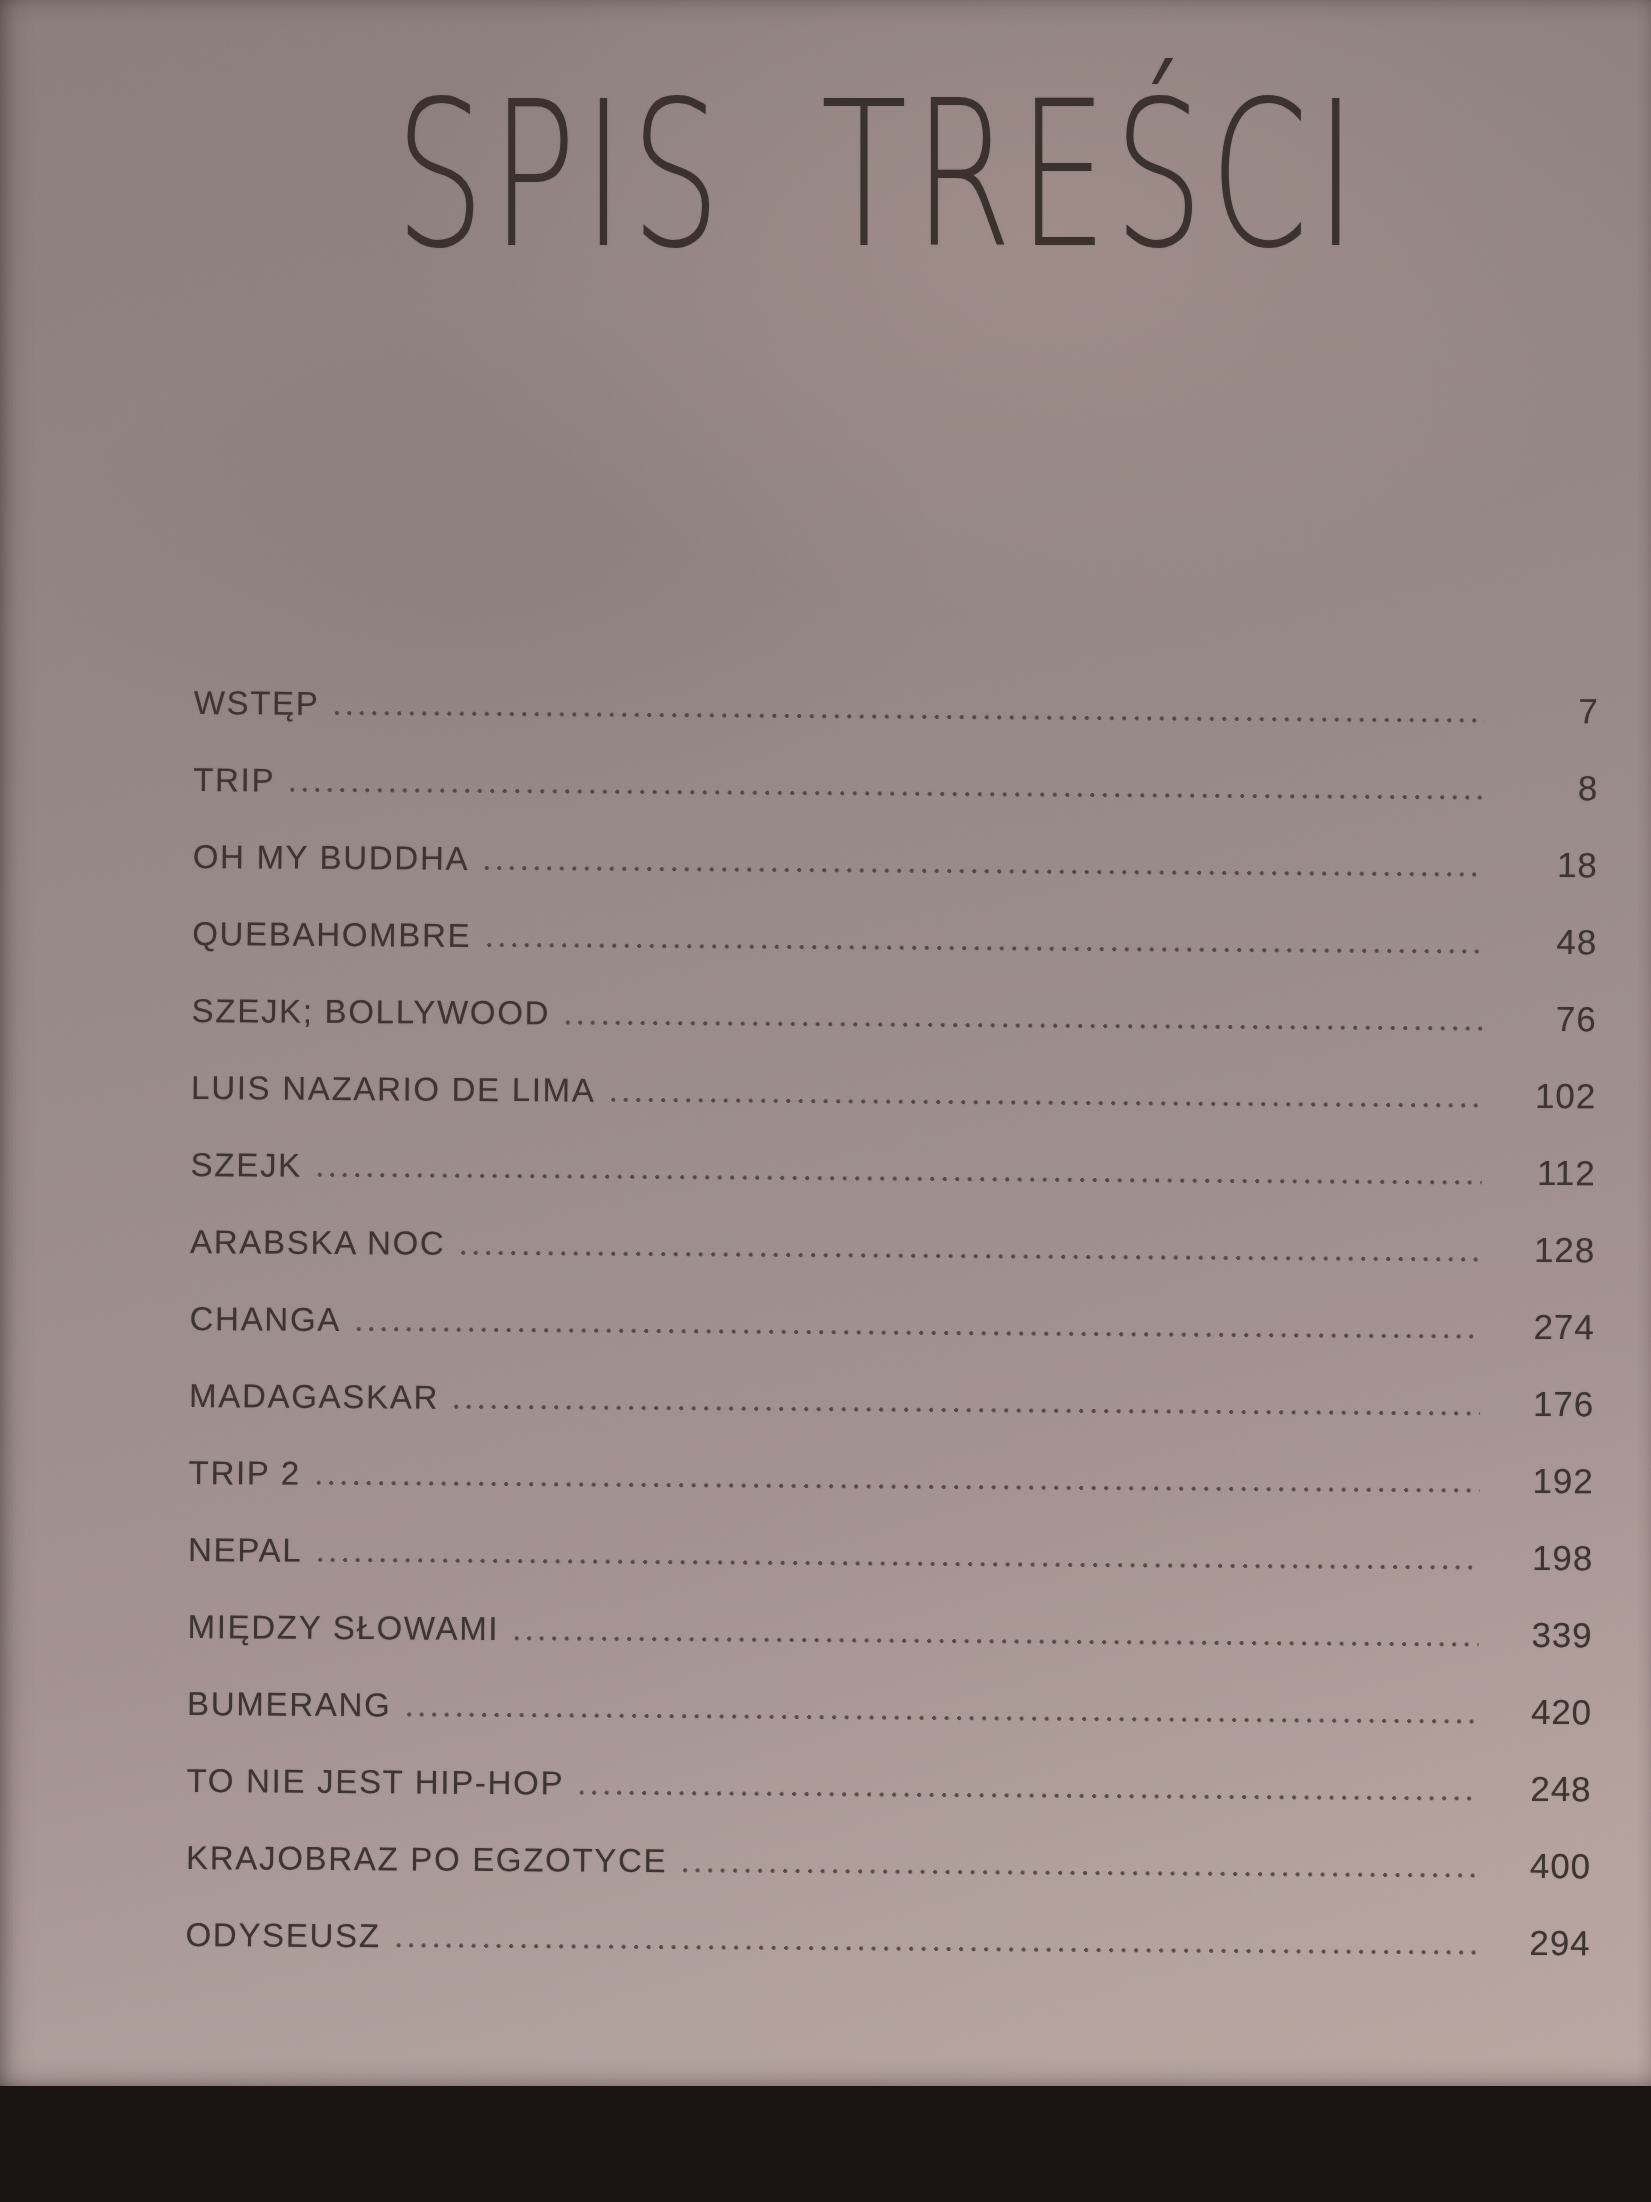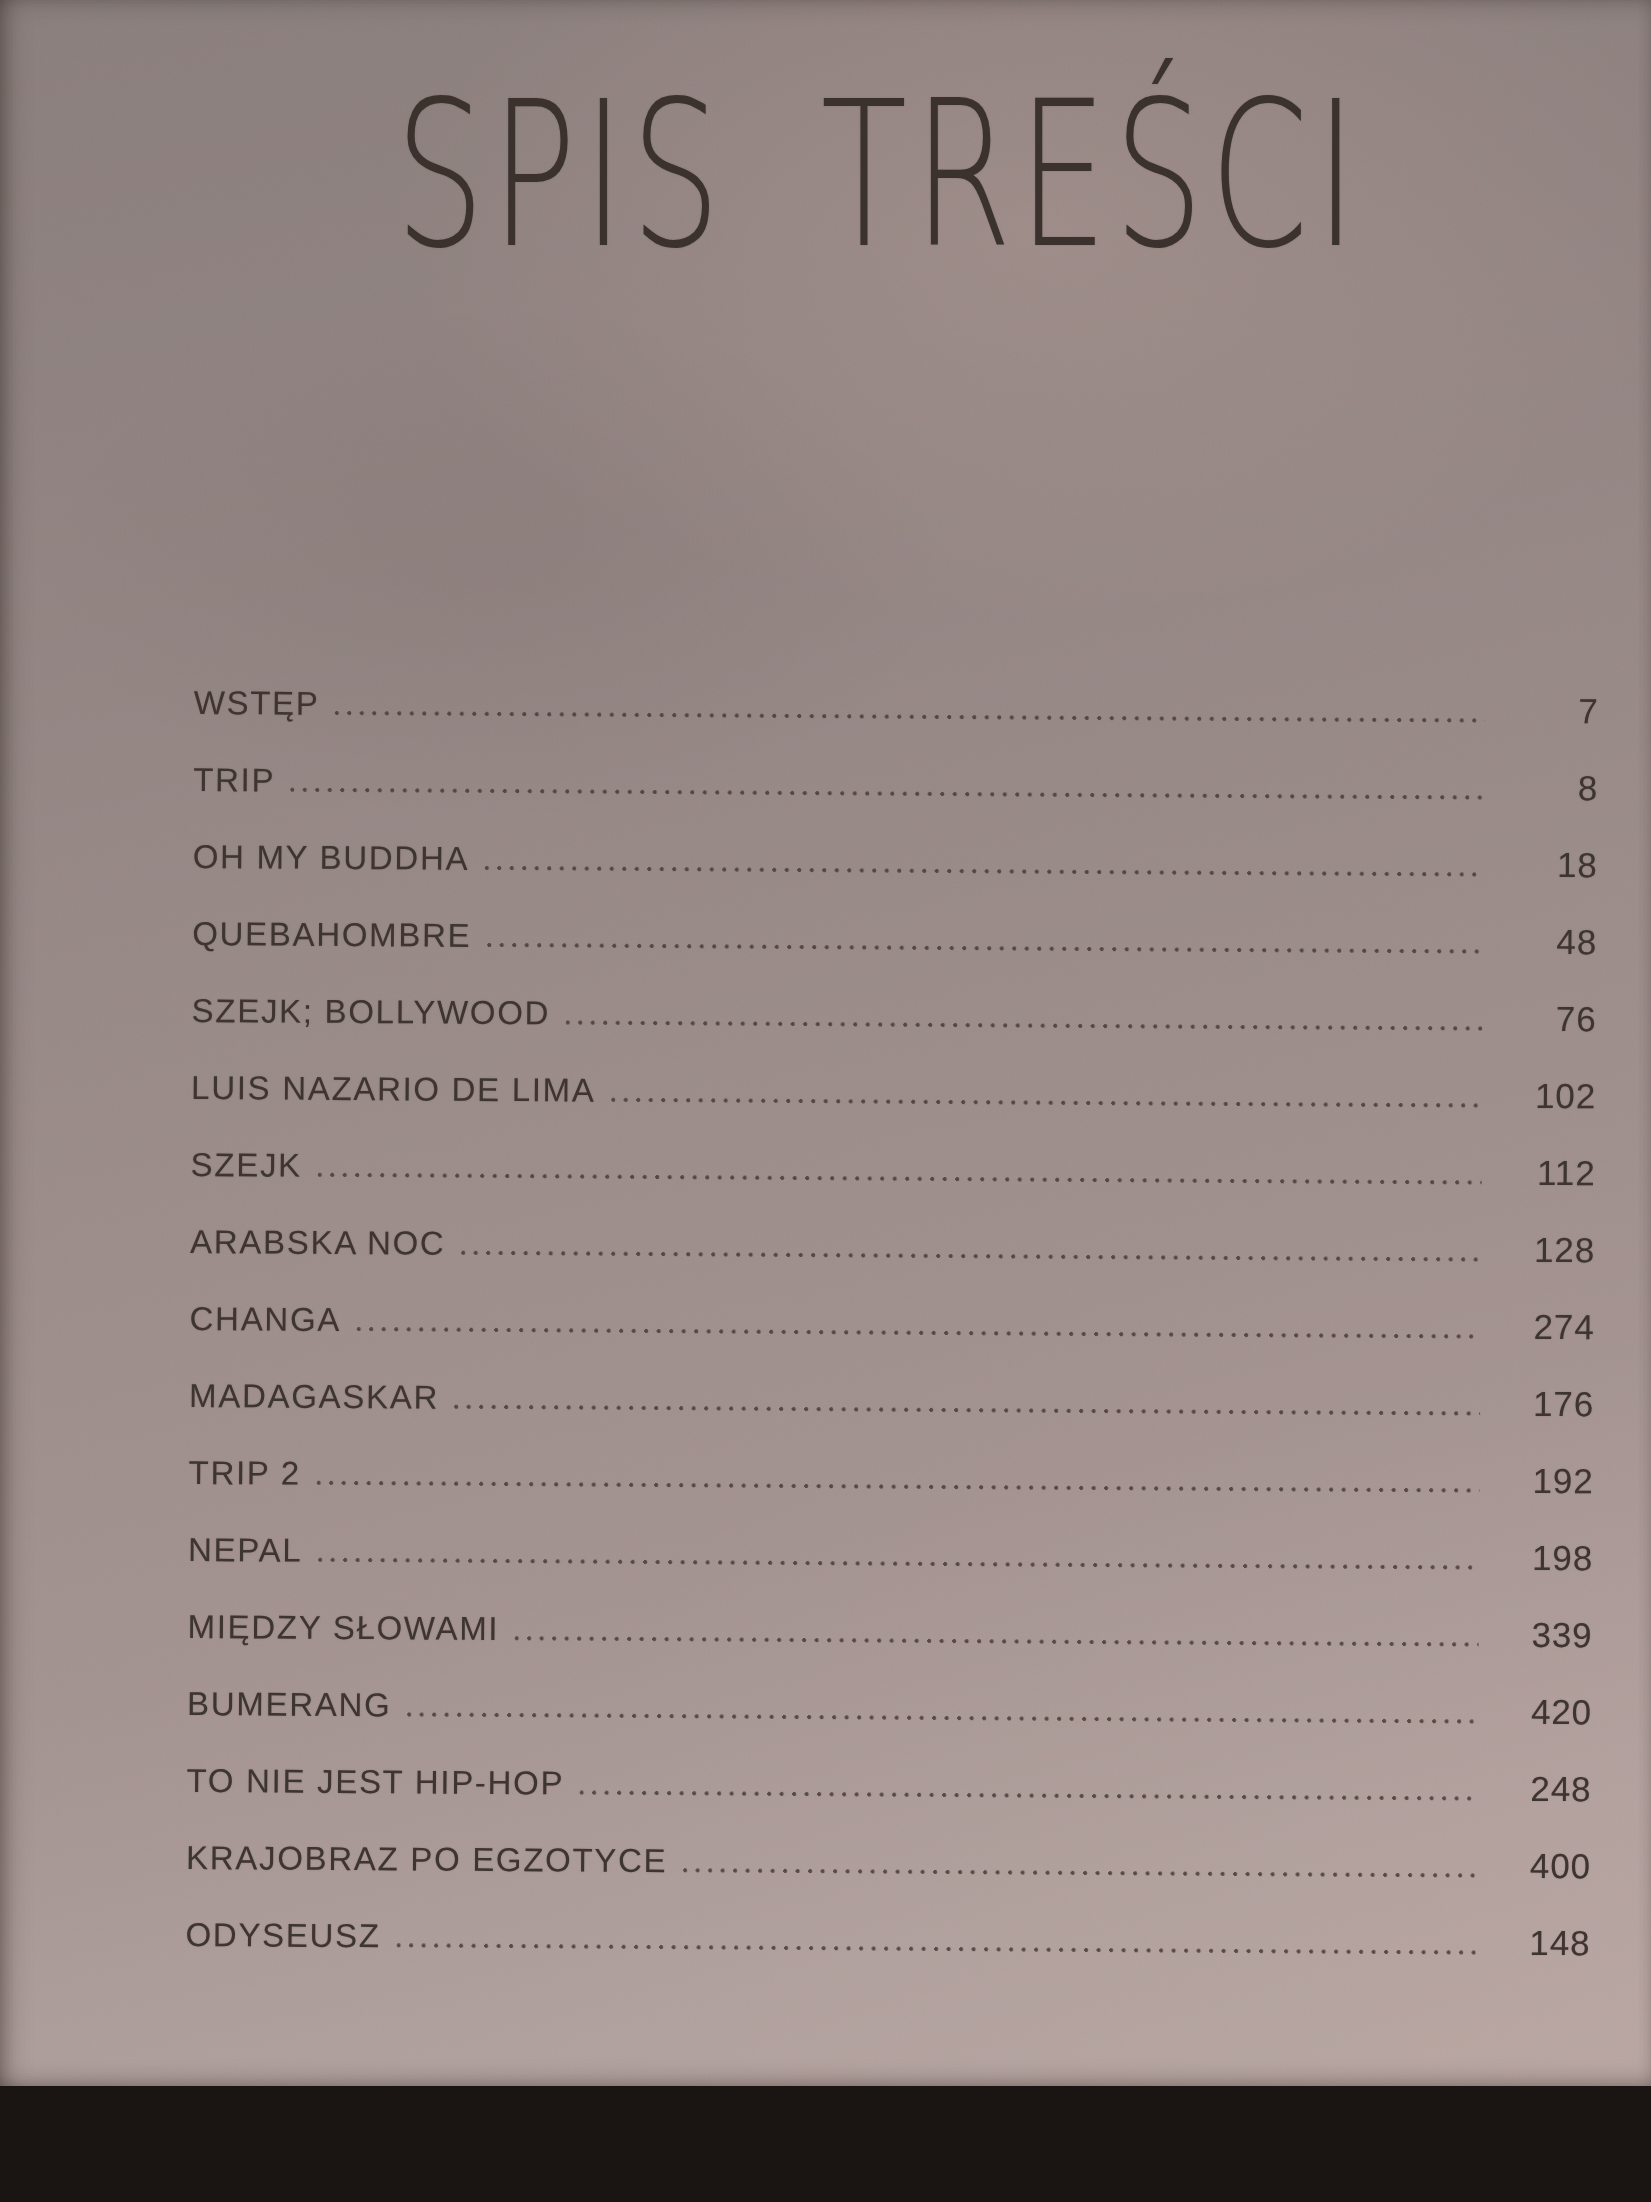--- a/index.html
+++ b/index.html
@@ -184,18 +184,18 @@
       <span class="page-num">248</span>
     </div>
     <div class="row">
       <span class="label">KRAJOBRAZ PO EGZOTYCE</span>
       <span class="leader"></span>
       <span class="page-num">400</span>
     </div>
     <div class="row">
       <span class="label">ODYSEUSZ</span>
       <span class="leader"></span>
-      <span class="page-num">148</span>
+      <span class="page-num">294</span>
     </div>
   </div>
 
 </div>
 
 
 </body></html>

